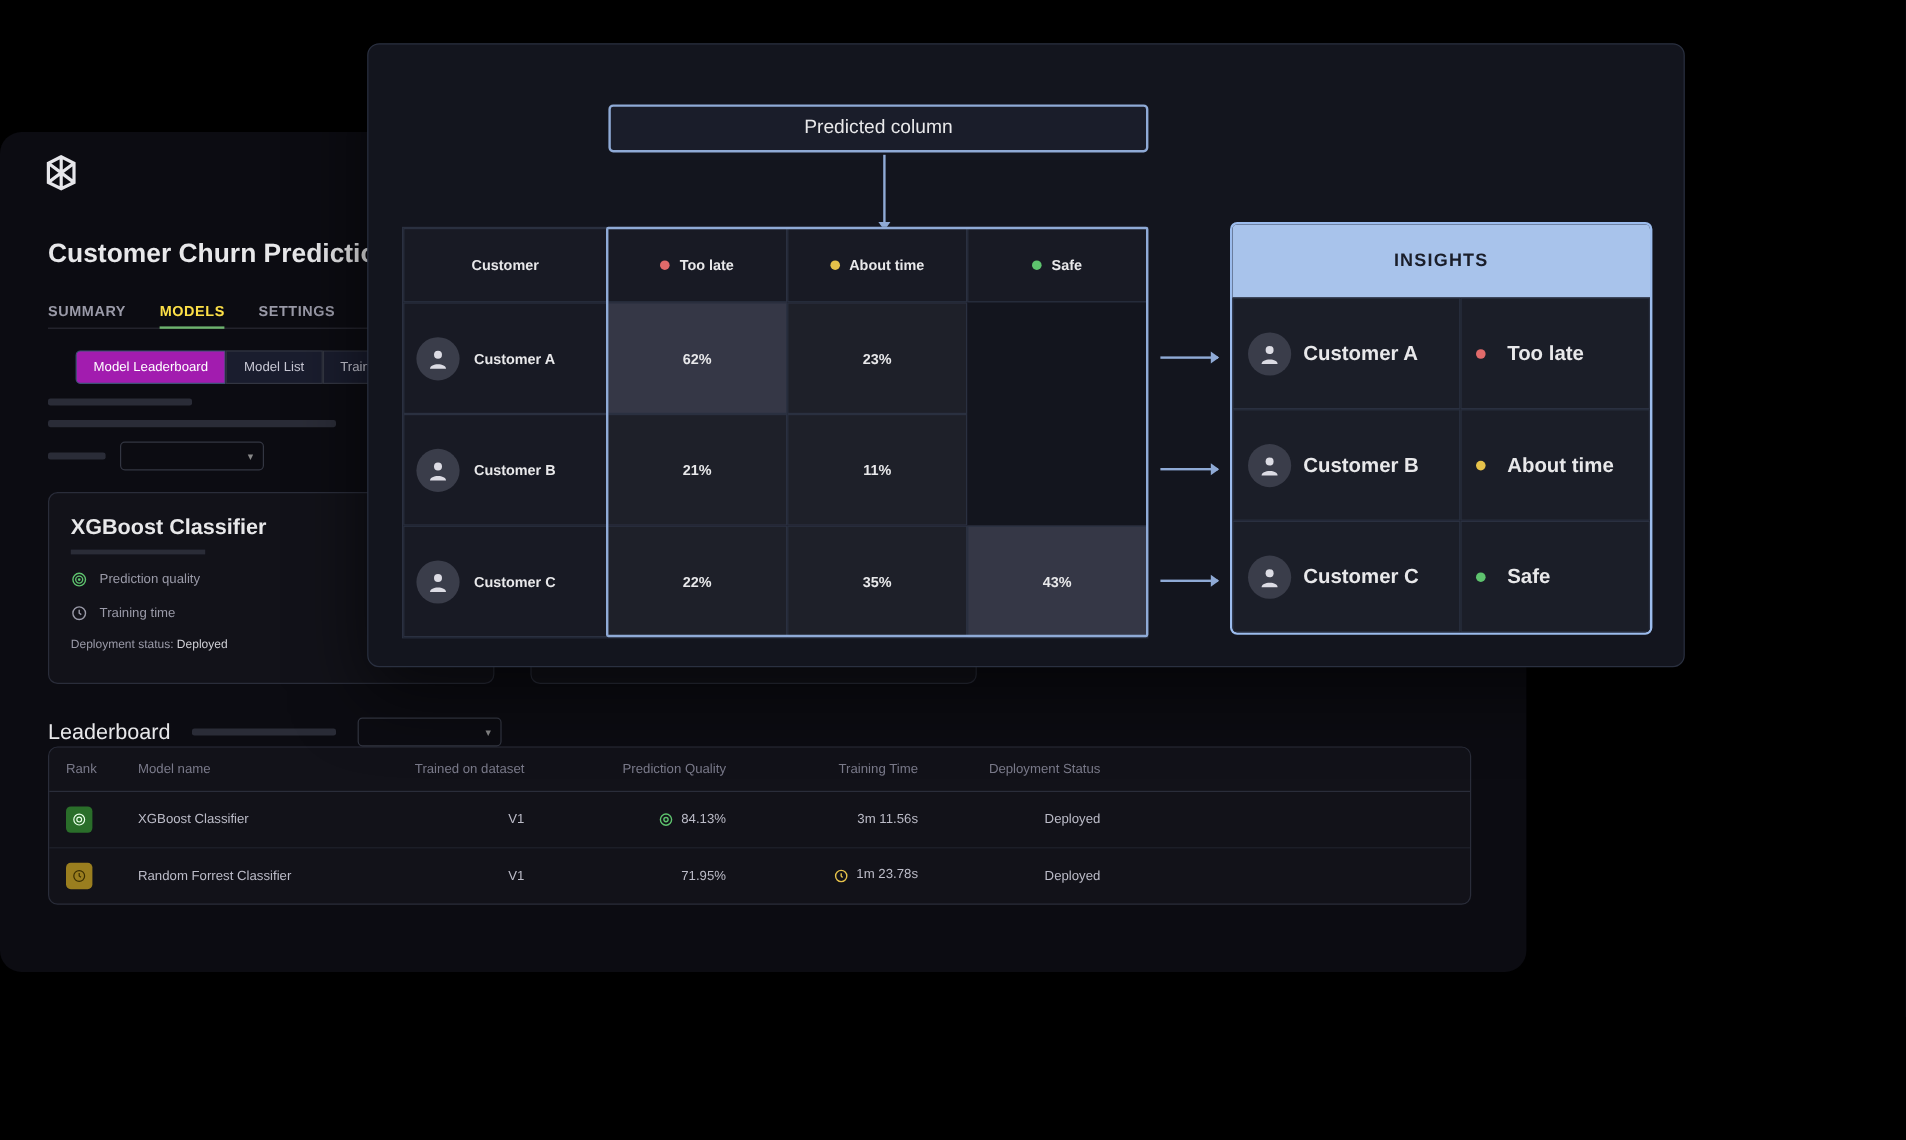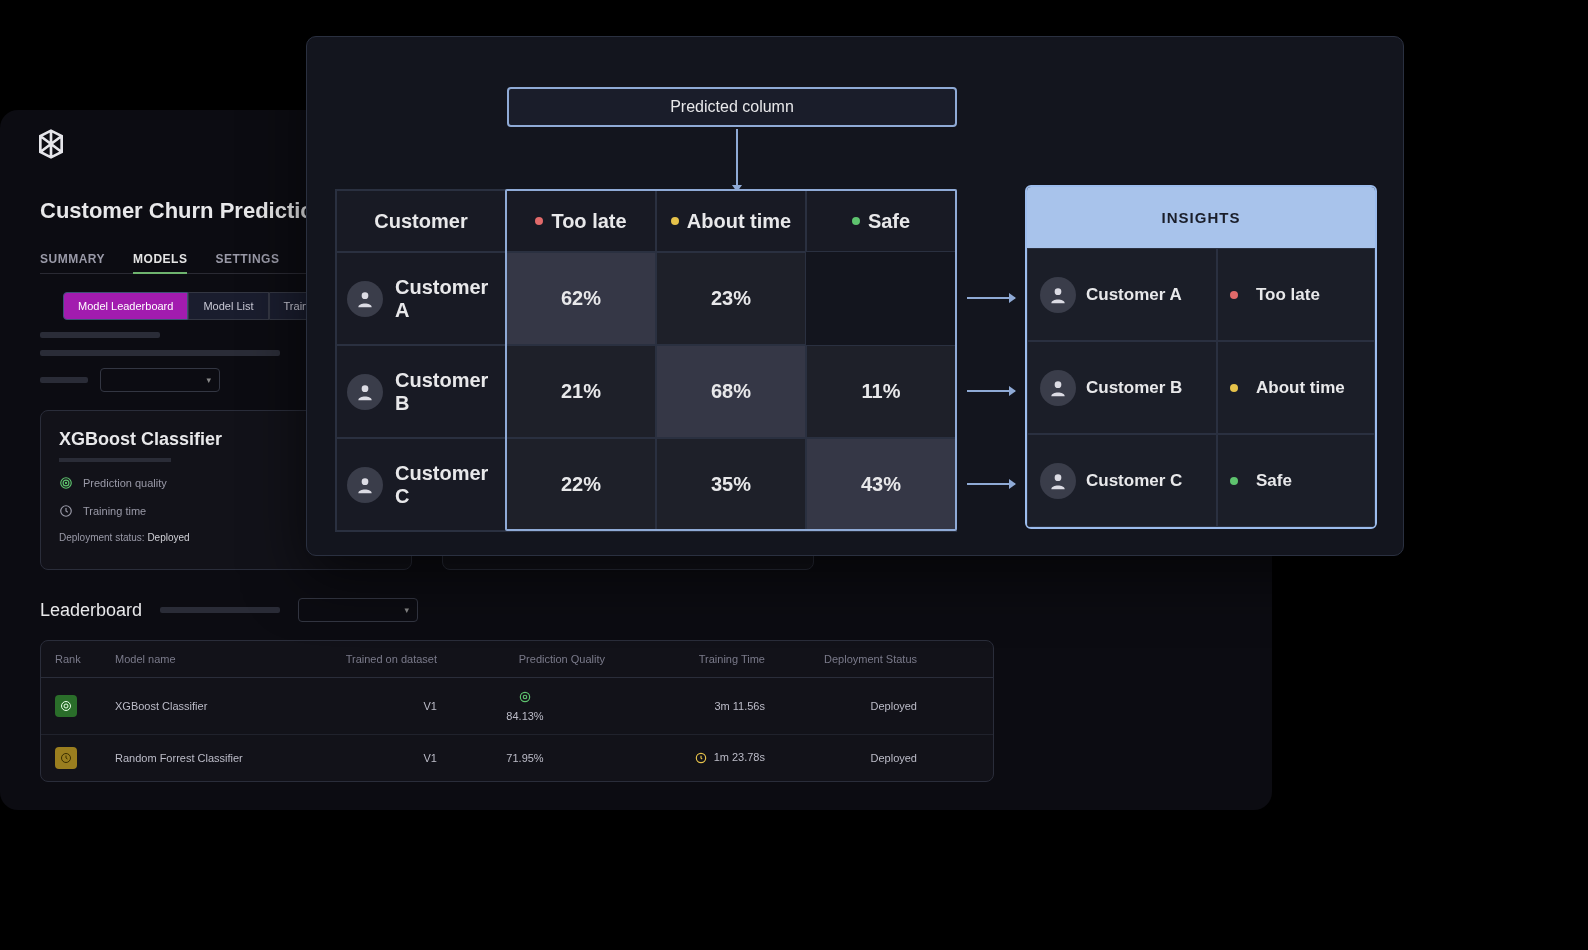--- a/index.html
+++ b/index.html
@@ -49,21 +49,21 @@
 }
 .bg-tabs {
   display: flex;
   gap: 28px;
   margin-top: 28px;
   font-size: 12px;
   font-weight: 600;
   letter-spacing: 0.5px;
   color: #9a9aa8;
 }
-.bg-tab.active { color: #e5e5e5; border-bottom: 2px solid #6eb36e; padding-bottom: 6px; }
+.bg-tab.active { color: #fde047; border-bottom: 2px solid #6eb36e; padding-bottom: 6px; }
 .bg-divider-line {
   width: 1200px;
   height: 1px;
   background: #2a2a33;
   margin-top: -1px;
 }
 .bg-subtabs {
   display: flex;
   margin-top: 18px;
 }
@@ -121,42 +121,41 @@
 }
 
 .bg-leaderboard {
   position:absolute;
   left:40px;
   top:598px;
 }
 .bg-lb-header { display:flex; align-items:center; gap:18px; }
 .bg-lb-title { font-size:18px; font-weight:500; color:#e8e8ea; }
 .bg-lb-table {
-  margin-top:18px;
-  width:954px;
+  width:1186px;
   border:1px solid #2a2d3a;
   border-radius:8px;
   background:#121219;
 }
 .bg-lb-head, .bg-lb-row {
   display:grid;
   grid-template-columns: 60px 200px 130px 160px 160px 160px;
   padding:12px 14px;
   font-size:11px;
   align-items:center;
 }
 .bg-lb-head { color:#7a7a8a; font-weight:500; border-bottom:1px solid #2a2d3a;}
 .bg-lb-row { color:#bcbcc8; border-bottom:1px solid #20222c;}
 .bg-lb-row:last-child { border-bottom:none;}
 .bg-lb-icon {
   width:22px; height:22px; border-radius:4px; display:flex; align-items:center; justify-content:center;
 }
 .bg-lb-icon.green { background:#2a6e2a; }
 .bg-lb-icon.yellow { background:#9a7e1f; }
-.bg-pq { display:flex; align-items:center; gap:6px; justify-content:flex-end;flex-direction:column; }
+.bg-pq { display:flex; align-items:center; gap:6px; justify-content:flex-end; }
 .bg-tt { display:flex; align-items:flex-start; gap:6px; justify-content:flex-end; }
 .bg-lb-head > div, .bg-lb-row > div { text-align:left; }
 .bg-lb-head > div:nth-child(3), .bg-lb-row > div:nth-child(3) { text-align:right; padding-right:8px;}
 .bg-lb-head > div:nth-child(4), .bg-lb-row > div:nth-child(4) { text-align:right; }
 .bg-lb-head > div:nth-child(5), .bg-lb-row > div:nth-child(5) { text-align:right; }
 .bg-lb-head > div:nth-child(6), .bg-lb-row > div:nth-child(6) { text-align:right; padding-right:8px;}
 
 
 .overlay {
   position:absolute;
@@ -201,21 +200,21 @@
   position:absolute;
   left:28px; top:152px;
   width:622px;
   border:1px solid #2a3040;
 }
 .pred-row { display:grid; grid-template-columns:170px 150px 150px 150px; height:62px; }
 .pred-row.data { height:93px; }
 .pred-cell {
   border:1px solid #2a3040;
   display:flex; align-items:center; justify-content:center;
-  font-size:20px; font-weight:600; color:#e8e8ea;
+  font-size:12px; font-weight:600; color:#e8e8ea;
   background:#181a24;
 }
 .pred-cell.customer { justify-content:flex-start; padding-left:10px; gap:12px; font-weight:700;}
 .pred-cell.header { font-weight:600; }
 .pred-cell.dim { background:#1e2029; }
 .pred-cell.hi { background:#353746; }
 .status-dot { width:8px; height:8px; border-radius:50%; display:inline-block; margin-right:8px; }
 .dot-red { background:#e16a6a; }
 .dot-yellow { background:#e6c24a; }
 .dot-green { background:#5ec36e; }
@@ -462,21 +461,20 @@
       <div class="pred-cell customer">
         <div class="avatar">
             <svg viewBox="0 0 24 24">
               <circle cx="12" cy="8" r="4"></circle>
               <path d="M4 22 C4 16 20 16 20 22 Z"></path>
             </svg>
           </div>
         <span>Customer B</span>
       </div>
       <div class="pred-cell dim">21%</div>
-      <div class="pred-cell hi">68%</div>
       <div class="pred-cell dim">11%</div>
     </div>
     <div class="pred-row data">
       <div class="pred-cell customer">
         <div class="avatar">
             <svg viewBox="0 0 24 24">
               <circle cx="12" cy="8" r="4"></circle>
               <path d="M4 22 C4 16 20 16 20 22 Z"></path>
             </svg>
           </div>

